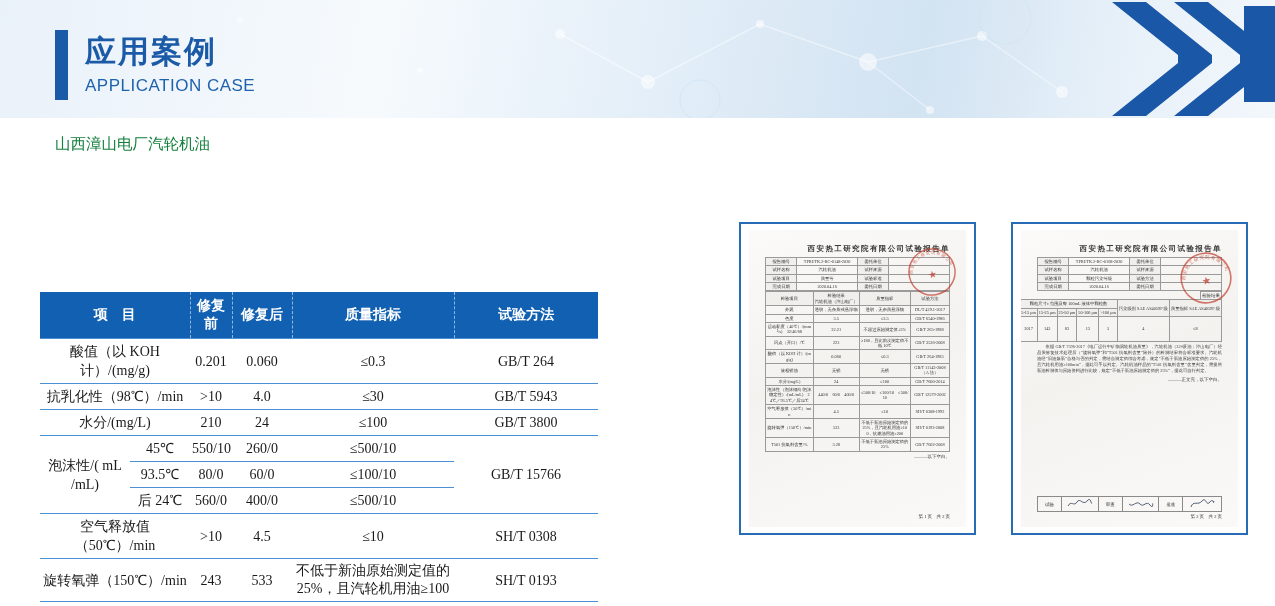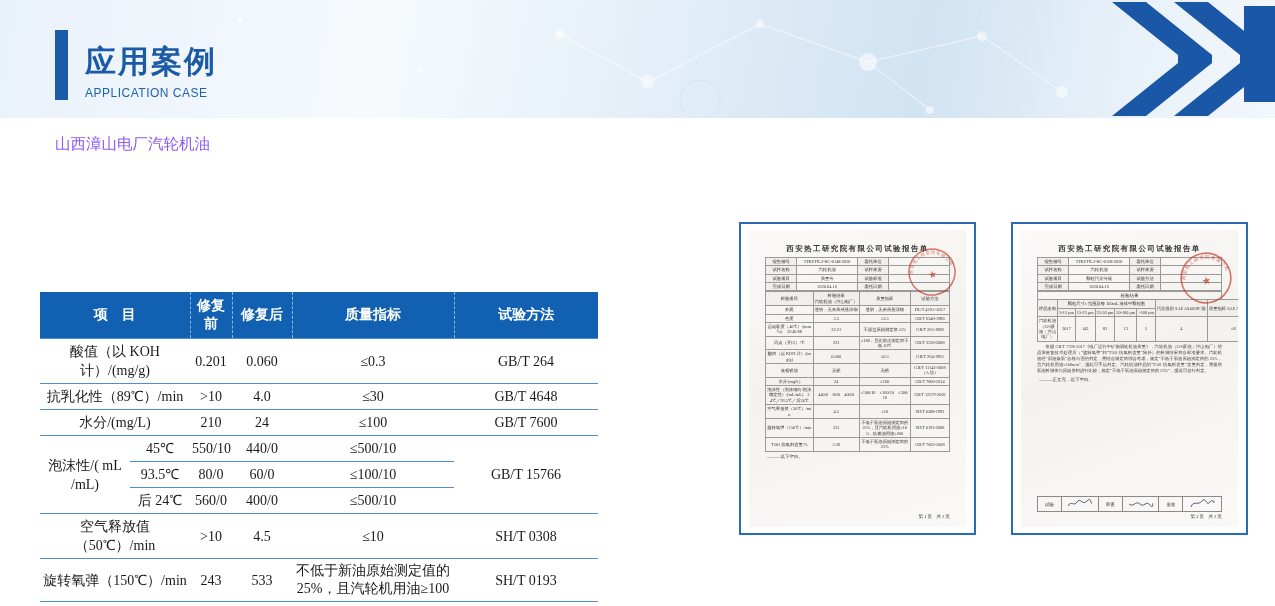--- a/index.html
+++ b/index.html
@@ -3,29 +3,29 @@
 <meta charset="utf-8">
 <style>
   html,body{margin:0;padding:0;}
   body{width:1275px;height:606px;font-family:"Liberation Sans",sans-serif;}
   .slide{position:relative;width:1275px;height:606px;background:#ffffff;overflow:hidden;}
 
   
   .banner{position:absolute;left:0;top:0;width:1275px;height:118px;
     background:linear-gradient(100deg,#e9f1f9 0%,#f6fafd 30%,#e3eef8 52%,#d2e3f2 72%,#e8f1f9 88%,#f2f7fb 100%);}
   .banner-decor{position:absolute;left:0;top:0;}
-  .title-block{position:absolute;left:55px;top:30px;display:flex;align-items:flex-end;}
+  .title-block{position:absolute;left:55px;top:30px;display:flex;align-items:center;}
   .title-bar{width:13px;height:70px;background:#1B5AA7;margin-right:17px;}
   .title-texts{display:flex;flex-direction:column;justify-content:center;}
   .title-cn{font-size:31px;font-weight:bold;color:#1B5AA7;letter-spacing:2px;line-height:36px;}
-  .title-en{font-size:12px;color:#1E62AE;letter-spacing:0.5px;margin-top:6px;}
+  .title-en{font-size:17px;color:#1E62AE;letter-spacing:0.5px;margin-top:6px;}
   .chevrons{position:absolute;left:1106px;top:2px;}
 
   
-  .intro{position:absolute;left:55px;top:130px;width:444px;color:#8b5cf6;
+  .intro{position:absolute;left:55px;top:130px;width:444px;color:#15803d;
     font-size:15.5px;line-height:27px;text-align:justify;}
   .intro p{margin:0;}
   .intro .indent{text-indent:2em;}
 
   
   .table-area{position:absolute;left:40px;top:292px;width:558px;}
   .table-title{font-size:15px;font-weight:bold;color:#1E5FA9;text-align:center;margin-bottom:8px;
     font-family:"Liberation Sans",sans-serif;}
   table.cmp{width:558px;border-collapse:collapse;table-layout:fixed;
     font-family:"Liberation Serif",serif;font-size:14px;color:#1a1a1a;}
@@ -37,21 +37,21 @@
   table.cmp td.spec2{line-height:18px;}
 
   
   .doc{position:absolute;top:222px;width:237px;height:313px;background:#ffffff;
     border:2px solid #2A6BB8;box-sizing:border-box;}
   .doc1{left:739px;}
   .doc2{left:1011px;}
   .paper{position:absolute;left:8px;top:6px;right:8px;bottom:6px;
     background:linear-gradient(160deg,#fbfaf8 0%,#f3f2ef 45%,#faf9f7 100%);
     padding:14px 16px 8px 16px;display:flex;flex-direction:column;
-    font-family:"Liberation Serif",serif;color:#2b2b2b;overflow:hidden;}
+    font-family:"Liberation Serif",serif;color:#2b2b2b;overflow:hidden;align-items:flex-end;}
   .doc-title{font-size:7.5px;font-weight:bold;letter-spacing:1.4px;text-align:center;
     color:#3a3a3a;margin-bottom:3px;white-space:nowrap;}
   table.mini{width:100%;border-collapse:collapse;font-size:4.3px;line-height:1.25;color:#333;}
   table.mini td,table.mini th{border:1px solid #9a9a9a;padding:1px 1px;text-align:center;
     font-weight:normal;word-break:break-all;}
   table.mini .lbl{background:#f1efec;white-space:nowrap;}
   .blank-line{font-size:4.5px;margin:2px 0 0 2px;}
   .doc-footer{font-size:4.5px;text-align:right;margin-top:2px;}
   .spacer{flex:1;}
   .stamp{position:absolute;opacity:0.85;transform:rotate(-12deg);}
@@ -133,38 +133,38 @@
       </thead>
       <tbody>
         <tr>
           <td colspan="2">酸值（以 KOH 计）/(mg/g)</td>
           <td>0.201</td>
           <td>0.060</td>
           <td>≤0.3</td>
           <td>GB/T 264</td>
         </tr>
         <tr>
-          <td colspan="2">抗乳化性（89℃）/min</td>
+          <td colspan="2">抗乳化性（98℃）/min</td>
           <td>&gt;10</td>
           <td>4.0</td>
           <td>≤30</td>
-          <td>GB/T 4648</td>
+          <td>GB/T 5943</td>
         </tr>
         <tr>
           <td colspan="2">水分/(mg/L)</td>
           <td>210</td>
           <td>24</td>
           <td>≤100</td>
-          <td>GB/T 7600</td>
+          <td>GB/T 3800</td>
         </tr>
         <tr>
           <td rowspan="3">泡沫性/( mL /mL)</td>
           <td>45℃</td>
           <td>550/10</td>
-          <td>440/0</td>
+          <td>260/0</td>
           <td>≤500/10</td>
           <td rowspan="3">GB/T 15766</td>
         </tr>
         <tr>
           <td>93.5℃</td>
           <td>80/0</td>
           <td>60/0</td>
           <td>≤100/10</td>
         </tr>
         <tr>

